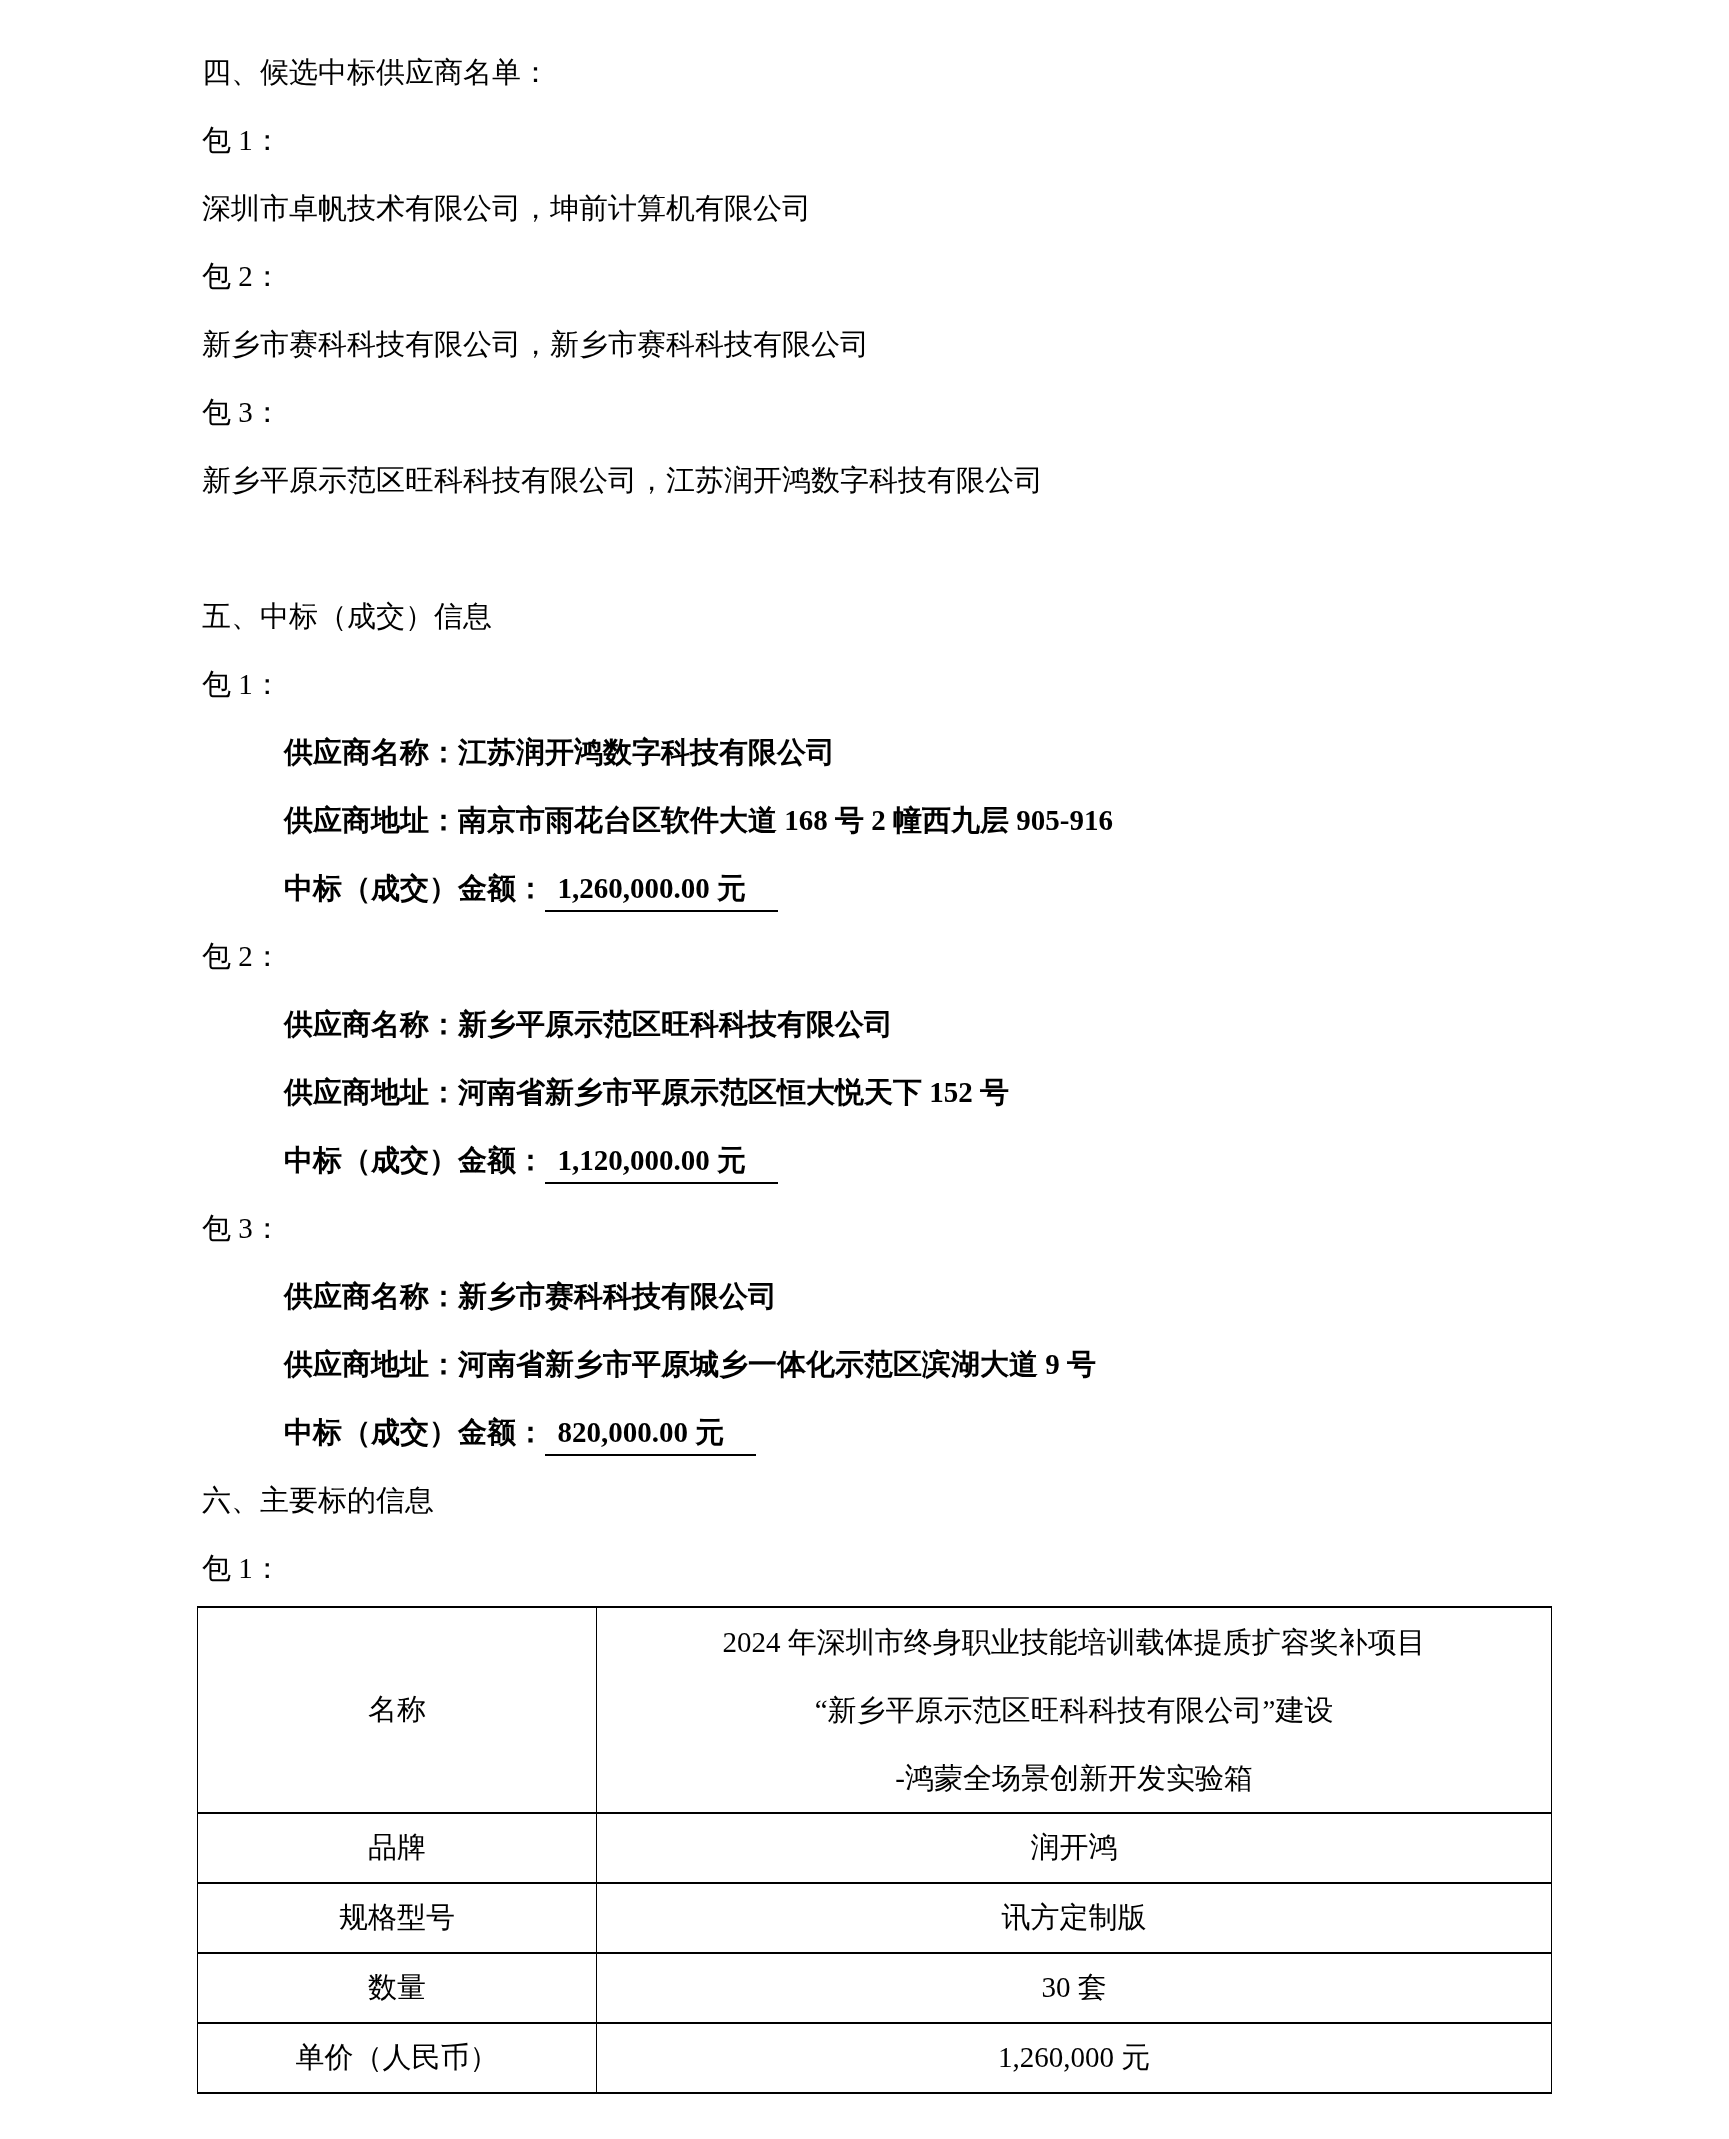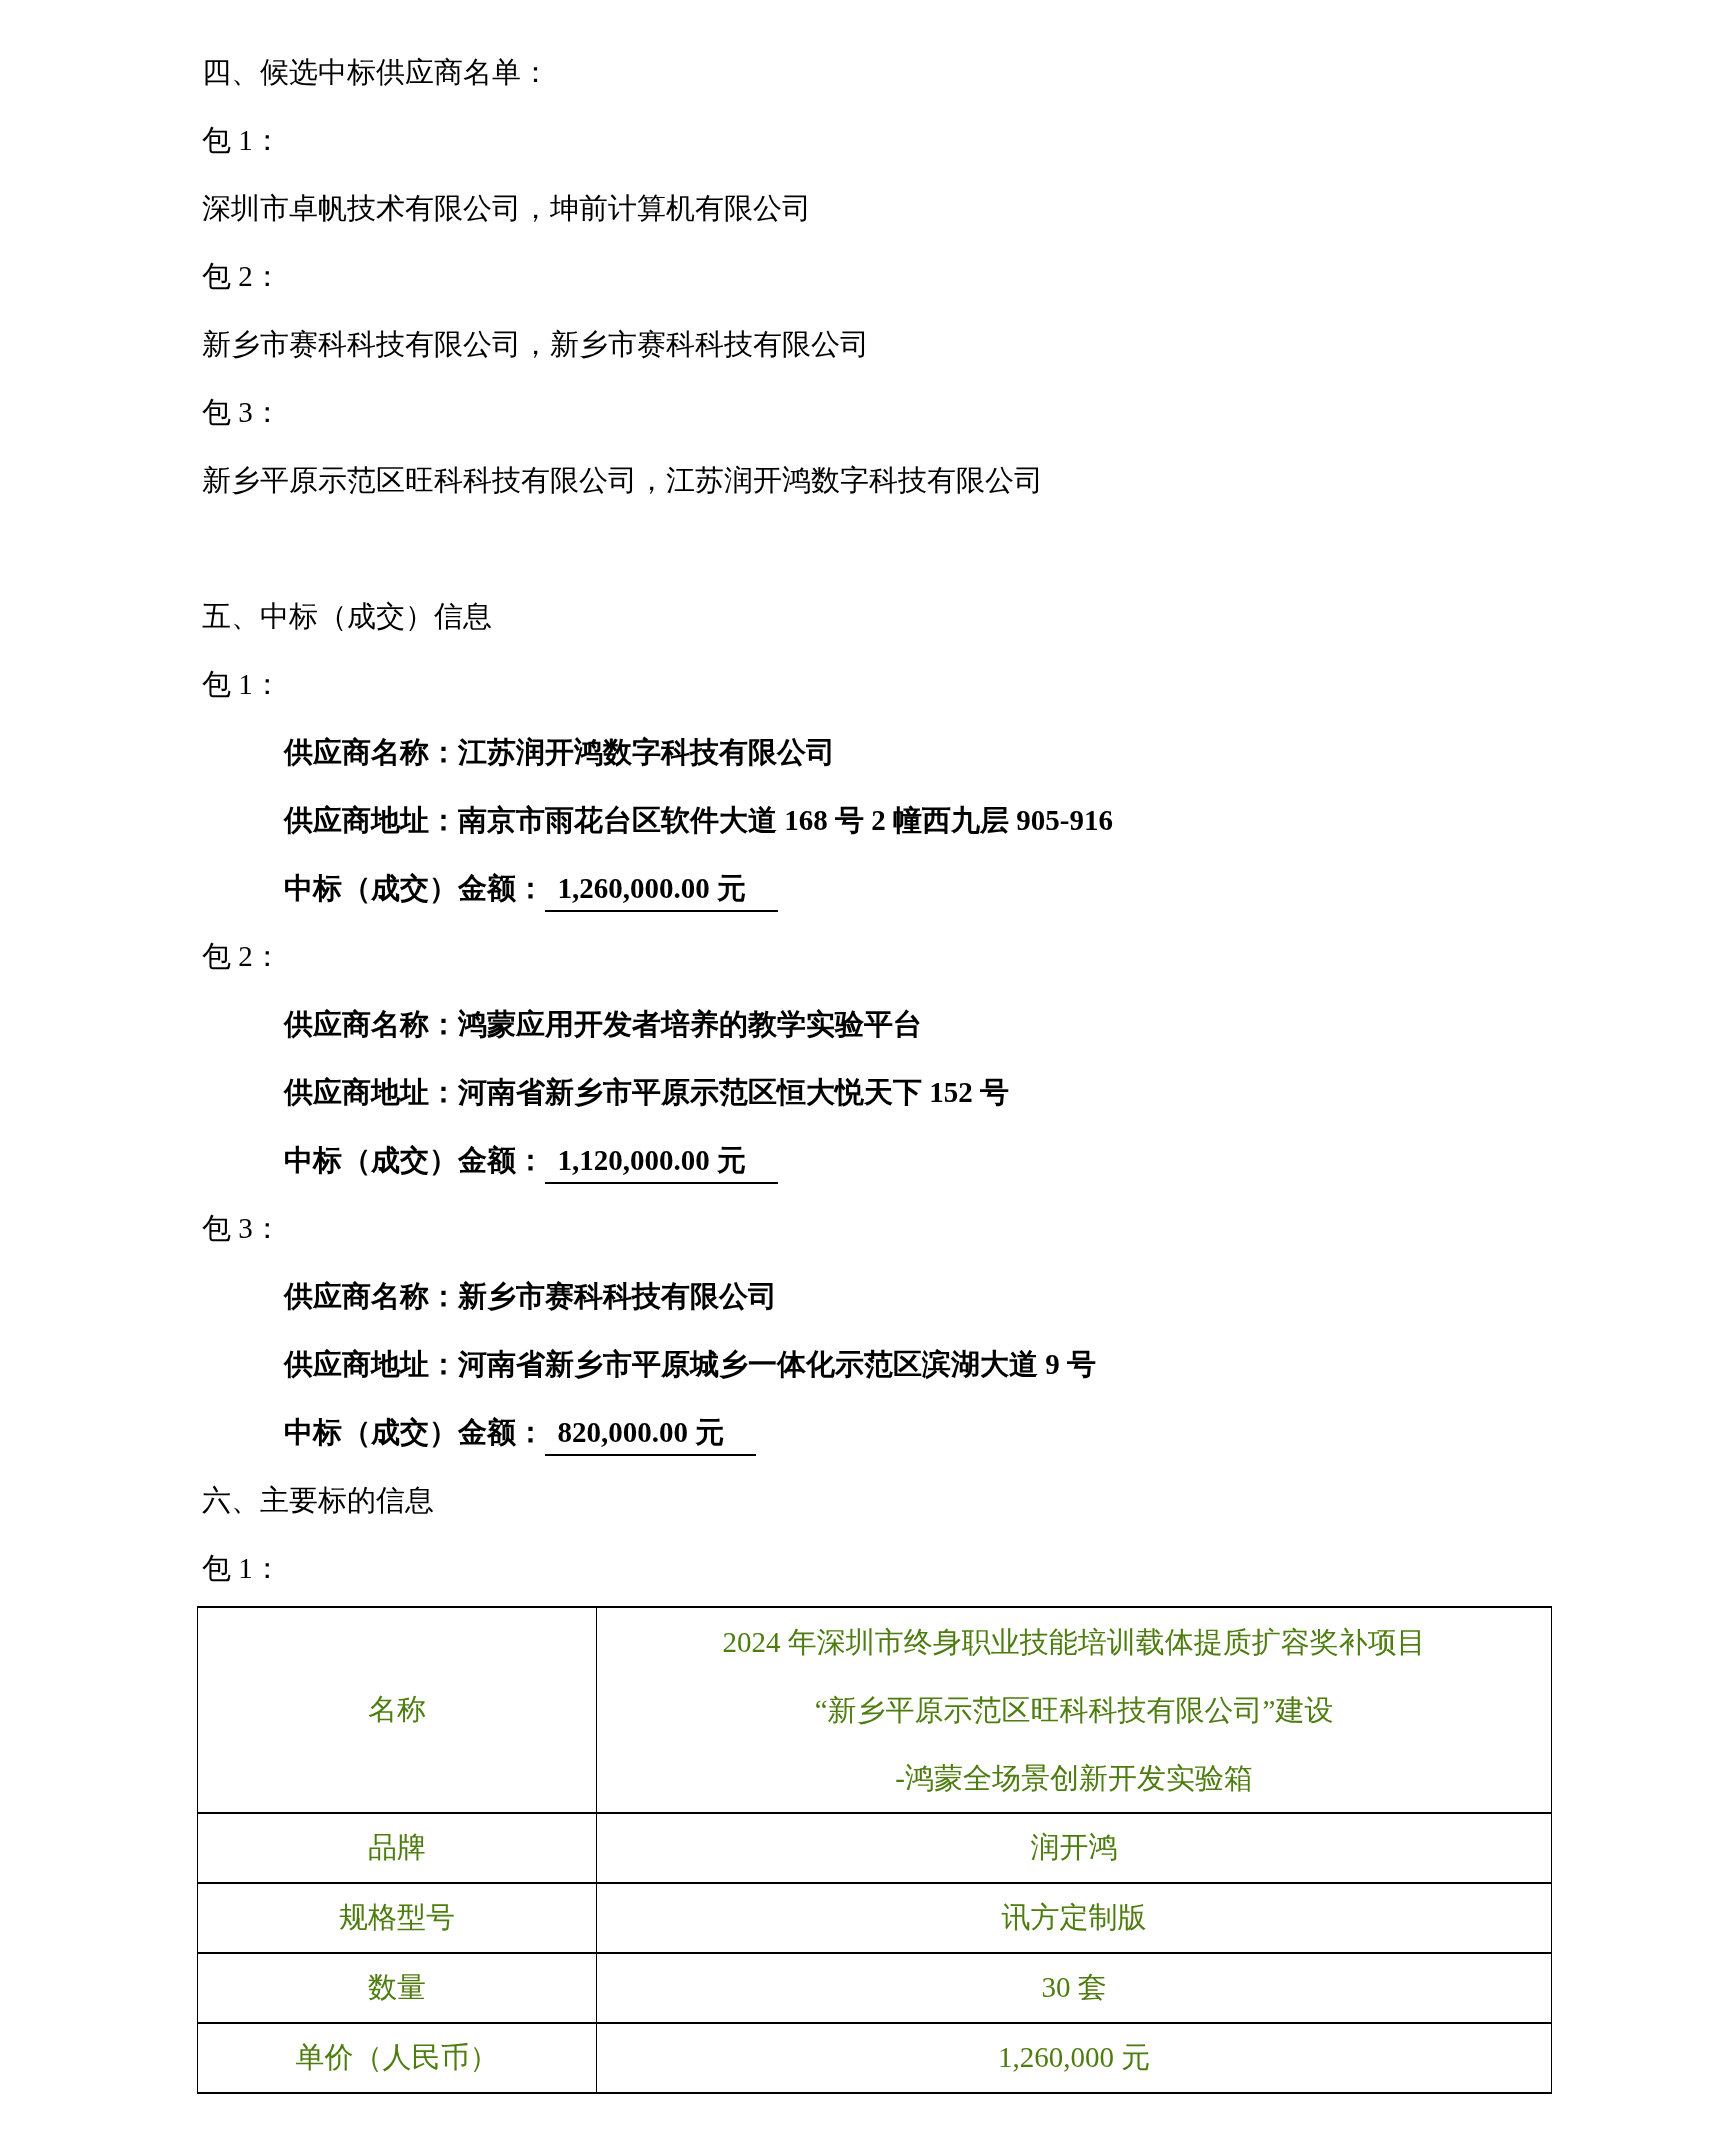--- a/index.html
+++ b/index.html
@@ -38,21 +38,21 @@
   }
   table.subject-table td {
     border-left: 1.4px solid #000000;
     border-right: 1.4px solid #000000;
     border-top: 2.8px solid #000000;
     border-bottom: 2.8px solid #000000;
     text-align: center;
     vertical-align: middle;
     padding: 0;
     font-size: 29px;
-    color: #4d7c0f;
+    color: #000000;
   }
   td.label-col { width: 398px; }
   tr.name-row td { height: 204px; }
   tr.short-row td { height: 68px; }
   .cell-line { line-height: 68px; white-space: nowrap; }
 </style>
 </head>
 <body>
 
 <div class="page">
@@ -71,21 +71,21 @@
   <div class="line blank"></div>
 
   <div class="line">五、中标（成交）信息</div>
 
   <div class="line">包 1：</div>
   <div class="line indent"><span>供应商名称：</span><span>江苏润开鸿数字科技有限公司</span></div>
   <div class="line indent"><span>供应商地址：</span><span>南京市雨花台区软件大道 168 号 2 幢西九层 905-916</span></div>
   <div class="line indent"><span>中标（成交）金额：</span><span class="amount-value">1,260,000.00 元</span></div>
 
   <div class="line">包 2：</div>
-  <div class="line indent"><span>供应商名称：</span><span>鸿蒙应用开发者培养的教学实验平台</span></div>
+  <div class="line indent"><span>供应商名称：</span><span>新乡平原示范区旺科科技有限公司</span></div>
   <div class="line indent"><span>供应商地址：</span><span>河南省新乡市平原示范区恒大悦天下 152 号</span></div>
   <div class="line indent"><span>中标（成交）金额：</span><span class="amount-value">1,120,000.00 元</span></div>
 
   <div class="line">包 3：</div>
   <div class="line indent"><span>供应商名称：</span><span>新乡市赛科科技有限公司</span></div>
   <div class="line indent"><span>供应商地址：</span><span>河南省新乡市平原城乡一体化示范区滨湖大道 9 号</span></div>
   <div class="line indent"><span>中标（成交）金额：</span><span class="amount-value">820,000.00 元</span></div>
 
   <div class="line">六、主要标的信息</div>
   <div class="line">包 1：</div>

